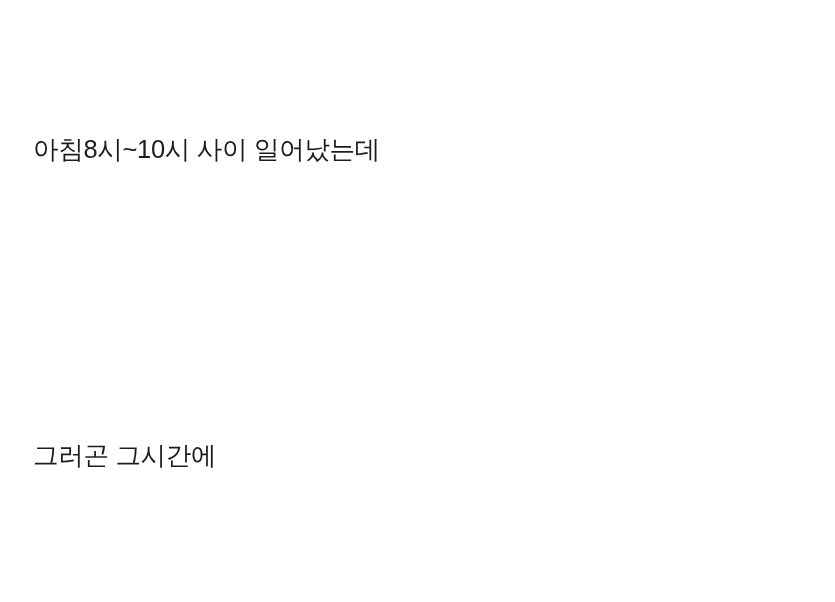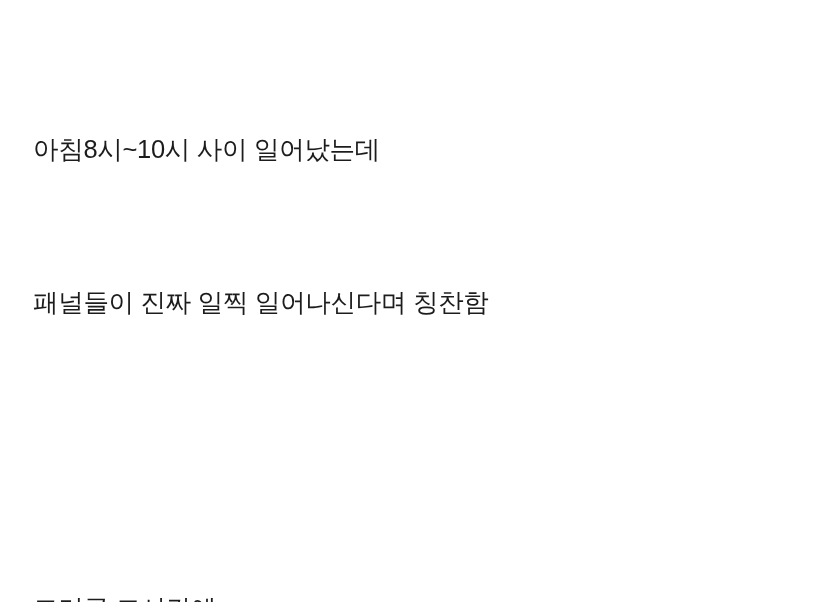--- a/index.html
+++ b/index.html
@@ -37,21 +37,20 @@
   .line.blank {
     height: 51px;
   }
 </style>
 </head>
 <body>
 
 <div class="page">
   <div class="text-block">
     <span class="line">아침8시~10시 사이 일어났는데</span>
-    <span class="line">패널들이 진짜 일찍 일어나신다며 칭찬함</span>
     <span class="line blank"></span>
     <span class="line">그러곤 그시간에</span>
     
     
     
     
     
     
     
   </div>

